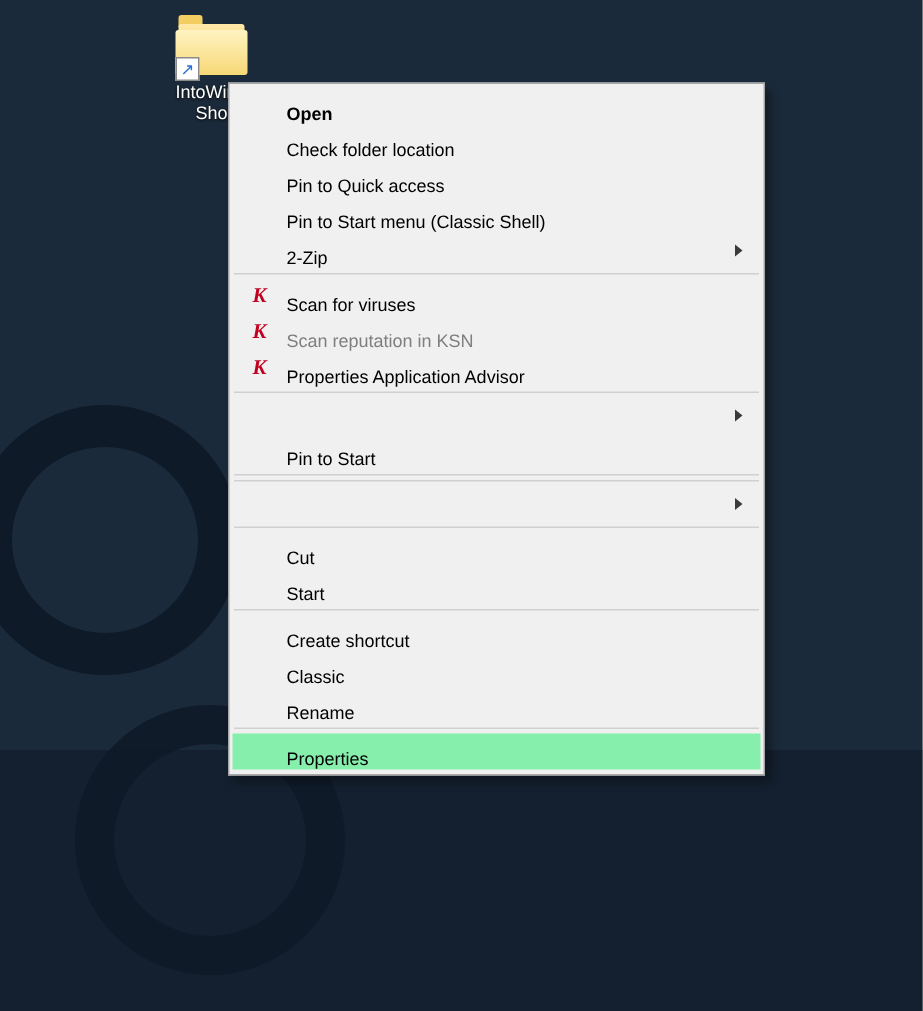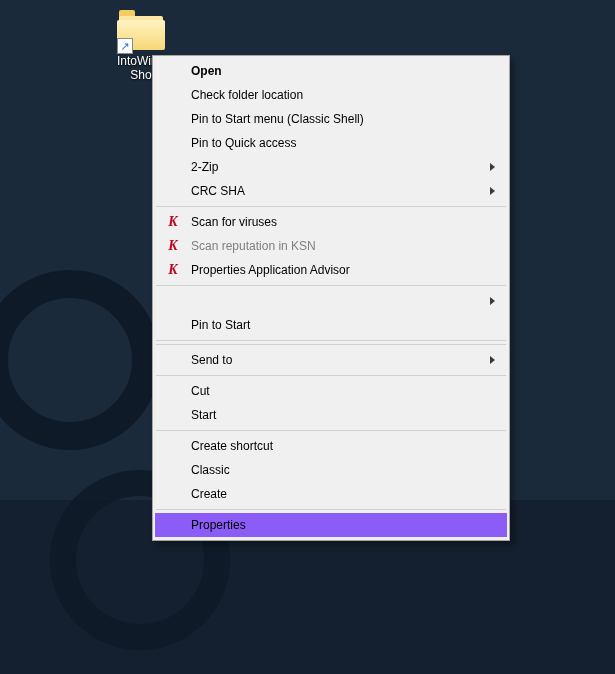--- a/index.html
+++ b/index.html
@@ -82,27 +82,27 @@
     left: 152px; top: 55px;
     width: 358px;
     background: #f0f0f0;
     border: 1px solid #a6a6a6;
     box-shadow: 4px 4px 6px rgba(0,0,0,.35);
     padding: 3px 2px;
   }
   .menu-item {
     position: relative;
     display: flex;
-    align-items: center;
+    align-items: flex-end;
     height: 24px;
     padding: 0 30px 0 36px;
     color: #000;
     white-space: nowrap;
   }
-  .menu-item.hover { background: #8b5cf6; }
+  .menu-item.hover { background: #86efac; }
   .menu-item.disabled { color: #7f7f7f; }
   .menu-item.bold { font-weight: 700; }
   .menu-item .label { flex: 1; font-size: 12px; }
   .menu-sep {
     height: 1px;
     background: #d0d0d0;
     margin: 3px 1px 3px 1px;
   }
   .submenu-arrow {
     position: absolute;
@@ -150,31 +150,27 @@
   </div>
 
   <div class="context-menu" id="context-menu">
       <div class="menu-item bold">
         <span class="label">Open</span>
       </div>
       <div class="menu-item">
         <span class="label">Check folder location</span>
       </div>
       <div class="menu-item">
+        <span class="label">Pin to Quick access</span>
+      </div>
+      <div class="menu-item">
         <span class="label">Pin to Start menu (Classic Shell)</span>
       </div>
       <div class="menu-item">
-        <span class="label">Pin to Quick access</span>
-      </div>
-      <div class="menu-item">
         <span class="label">2-Zip</span>
-        <div class="submenu-arrow"></div>
-      </div>
-      <div class="menu-item">
-        <span class="label">CRC SHA</span>
         <div class="submenu-arrow"></div>
       </div>
       <div class="menu-sep"></div>
       <div class="menu-item">
         <div class="menu-icon">
           <span class="kaspersky-k">K</span>
         </div>
         <span class="label">Scan for viruses</span>
       </div>
       <div class="menu-item disabled">
@@ -192,38 +188,37 @@
       <div class="menu-sep"></div>
       <div class="menu-item">
         <div class="submenu-arrow"></div>
       </div>
       <div class="menu-item">
         <span class="label">Pin to Start</span>
       </div>
       <div class="menu-sep"></div>
       <div class="menu-sep"></div>
       <div class="menu-item">
-        <span class="label">Send to</span>
         <div class="submenu-arrow"></div>
       </div>
       <div class="menu-sep"></div>
       <div class="menu-item">
         <span class="label">Cut</span>
       </div>
       <div class="menu-item">
         <span class="label">Start</span>
       </div>
       <div class="menu-sep"></div>
       <div class="menu-item">
         <span class="label">Create shortcut</span>
       </div>
       <div class="menu-item">
         <span class="label">Classic</span>
       </div>
       <div class="menu-item">
-        <span class="label">Create</span>
+        <span class="label">Rename</span>
       </div>
       <div class="menu-sep"></div>
       <div class="menu-item hover">
         <span class="label">Properties</span>
       </div>
     </div>
 </div>
 
 </body></html>

